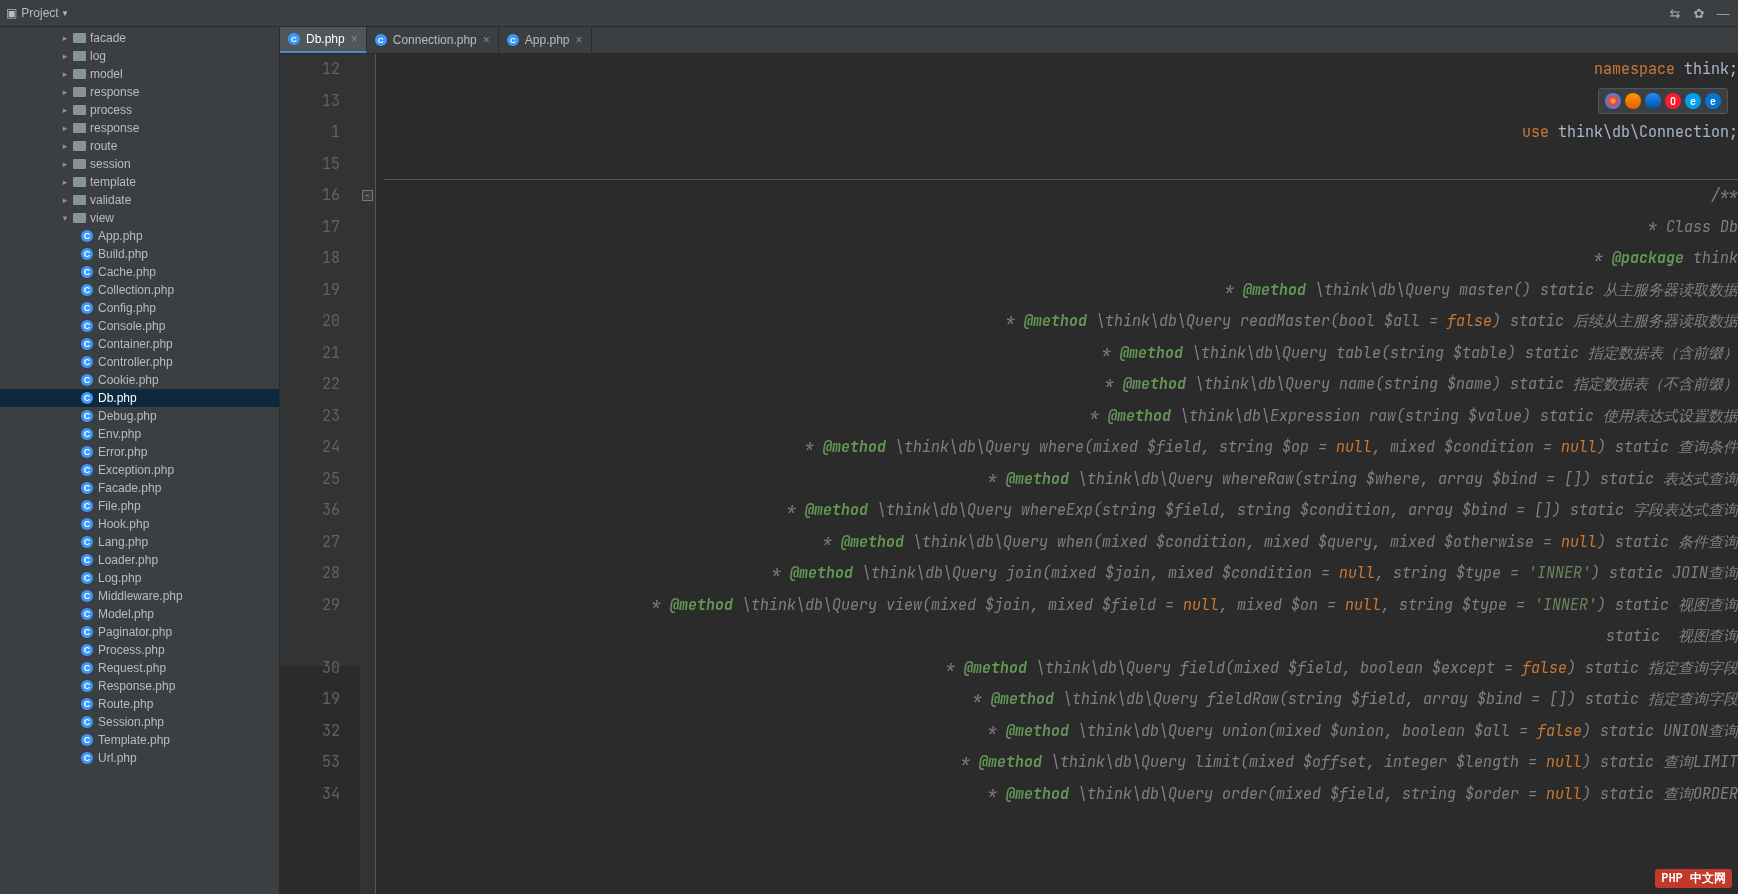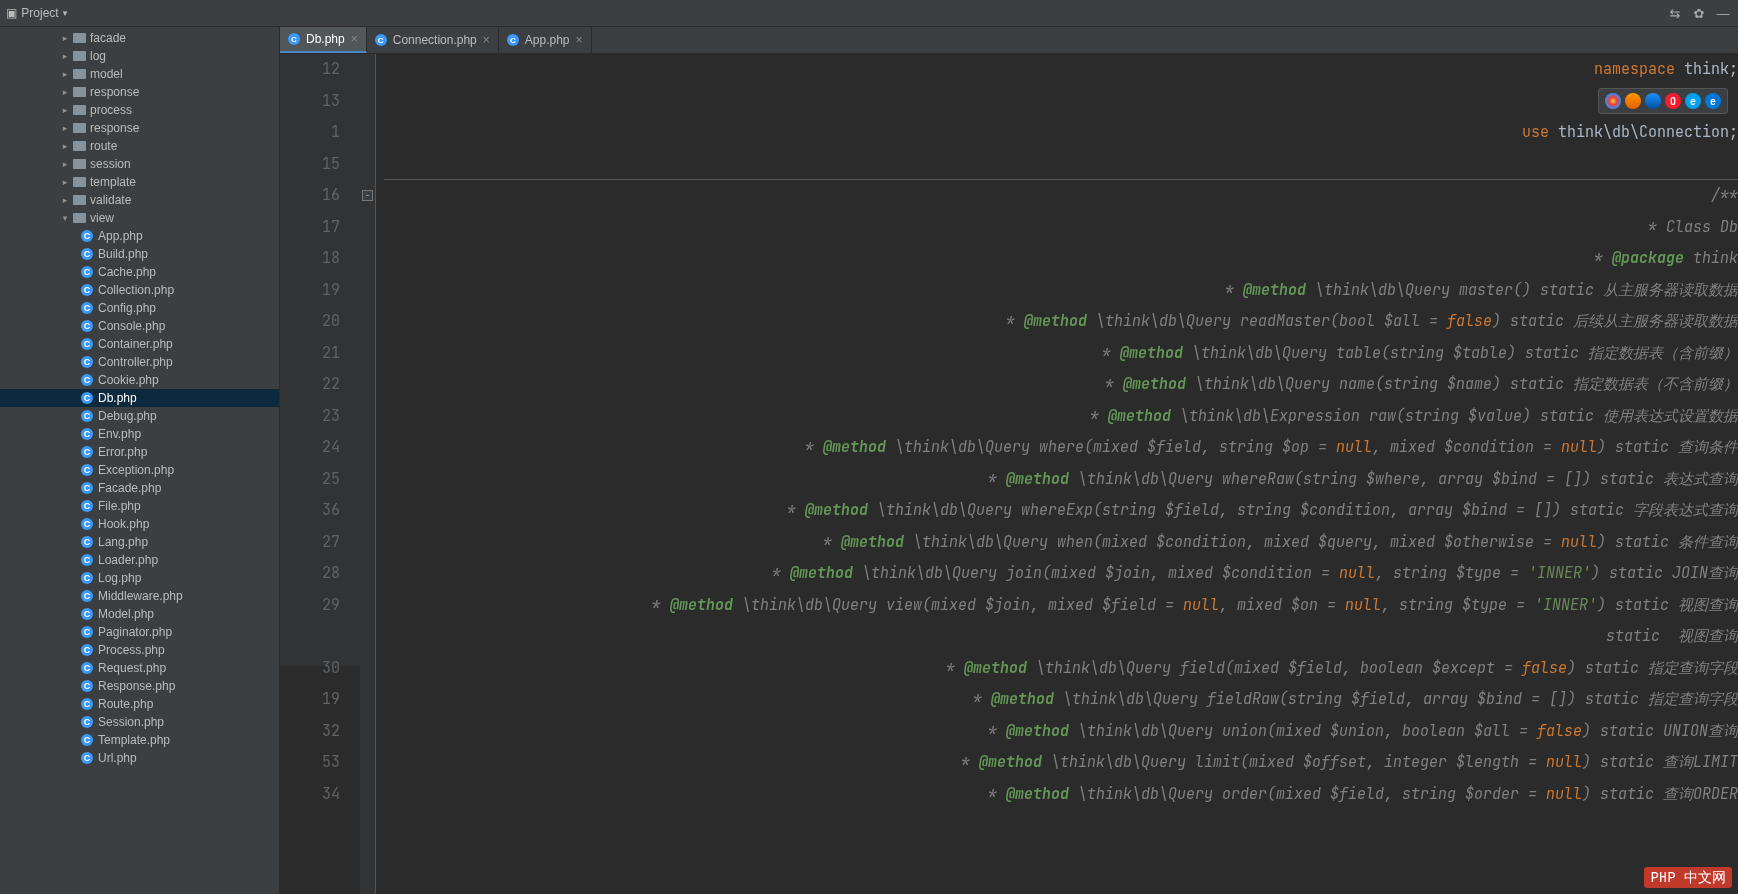--- a/index.html
+++ b/index.html
@@ -190,23 +190,24 @@
   border-radius: 3px;
   padding: 4px 6px;
 }
 .bp { width: 16px; height: 16px; border-radius: 50%; display:flex;align-items:center;justify-content:center;font-size:10px;font-weight:bold;color:#fff; }
 .ftr-badge {
   position: absolute;
   right: 6px;
   bottom: 6px;
   background: #c0392b;
   color: #fff;
-  font-size: 14px;
+  font-size: 12px;
   padding: 1px 6px;
   border-radius: 3px;
+  font-weight: bold;
 }
 .ind { display: inline-block; }
 </style>
 </head>
 <body>
 
 <div class="app">
   <div class="toolbar">
     <div class="proj-btn">
       <span>▣</span>

